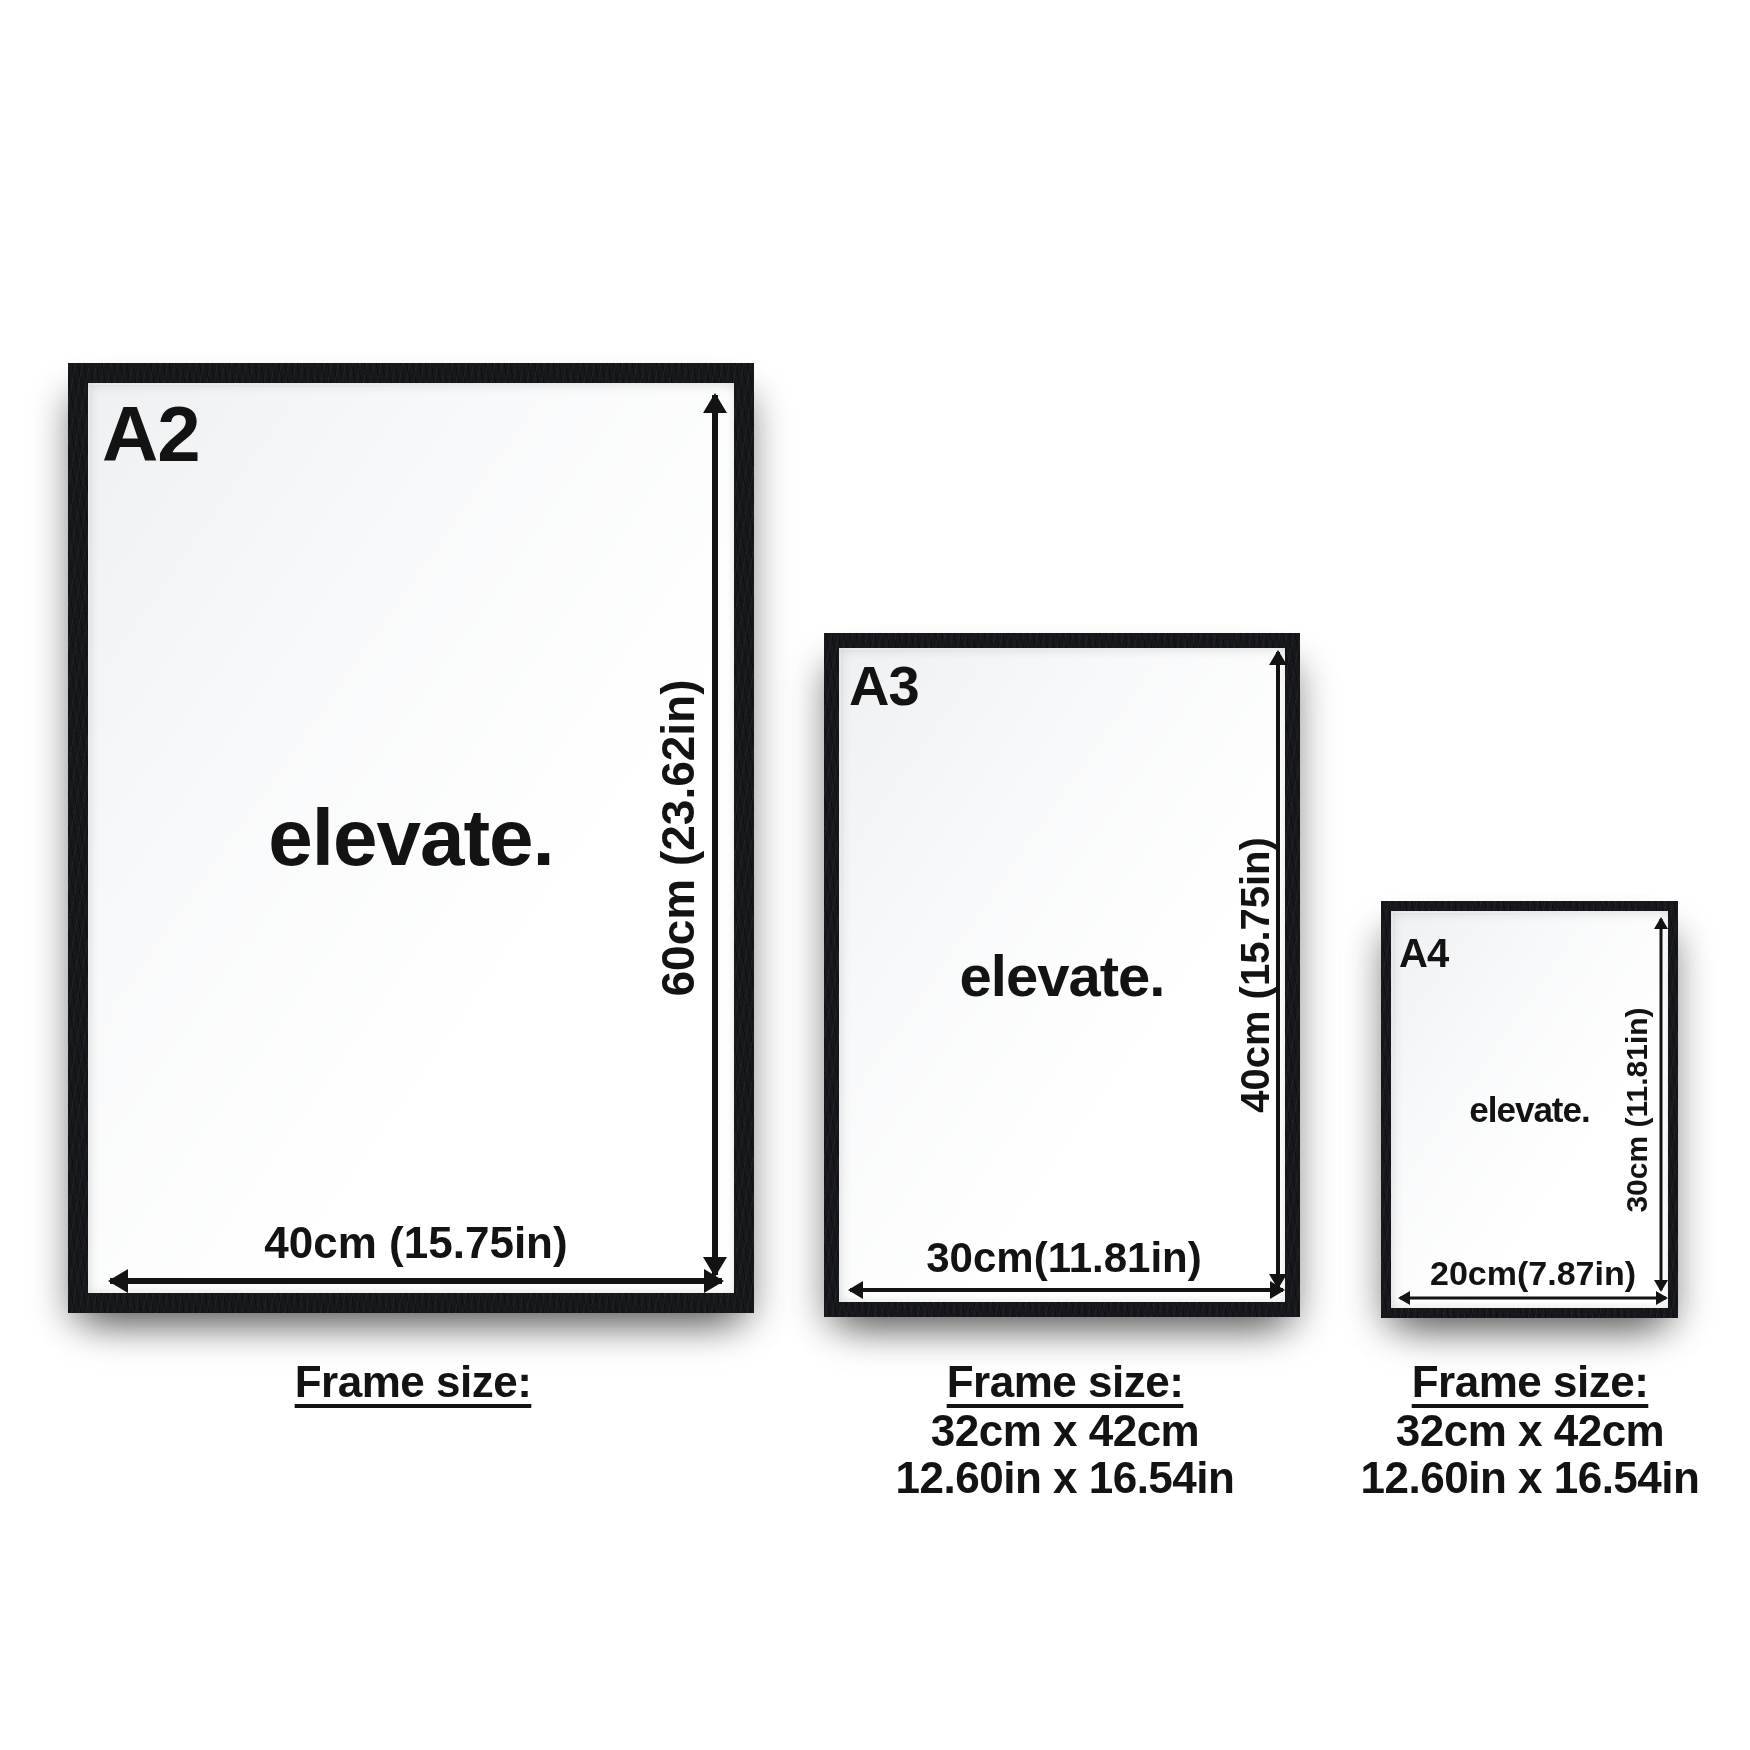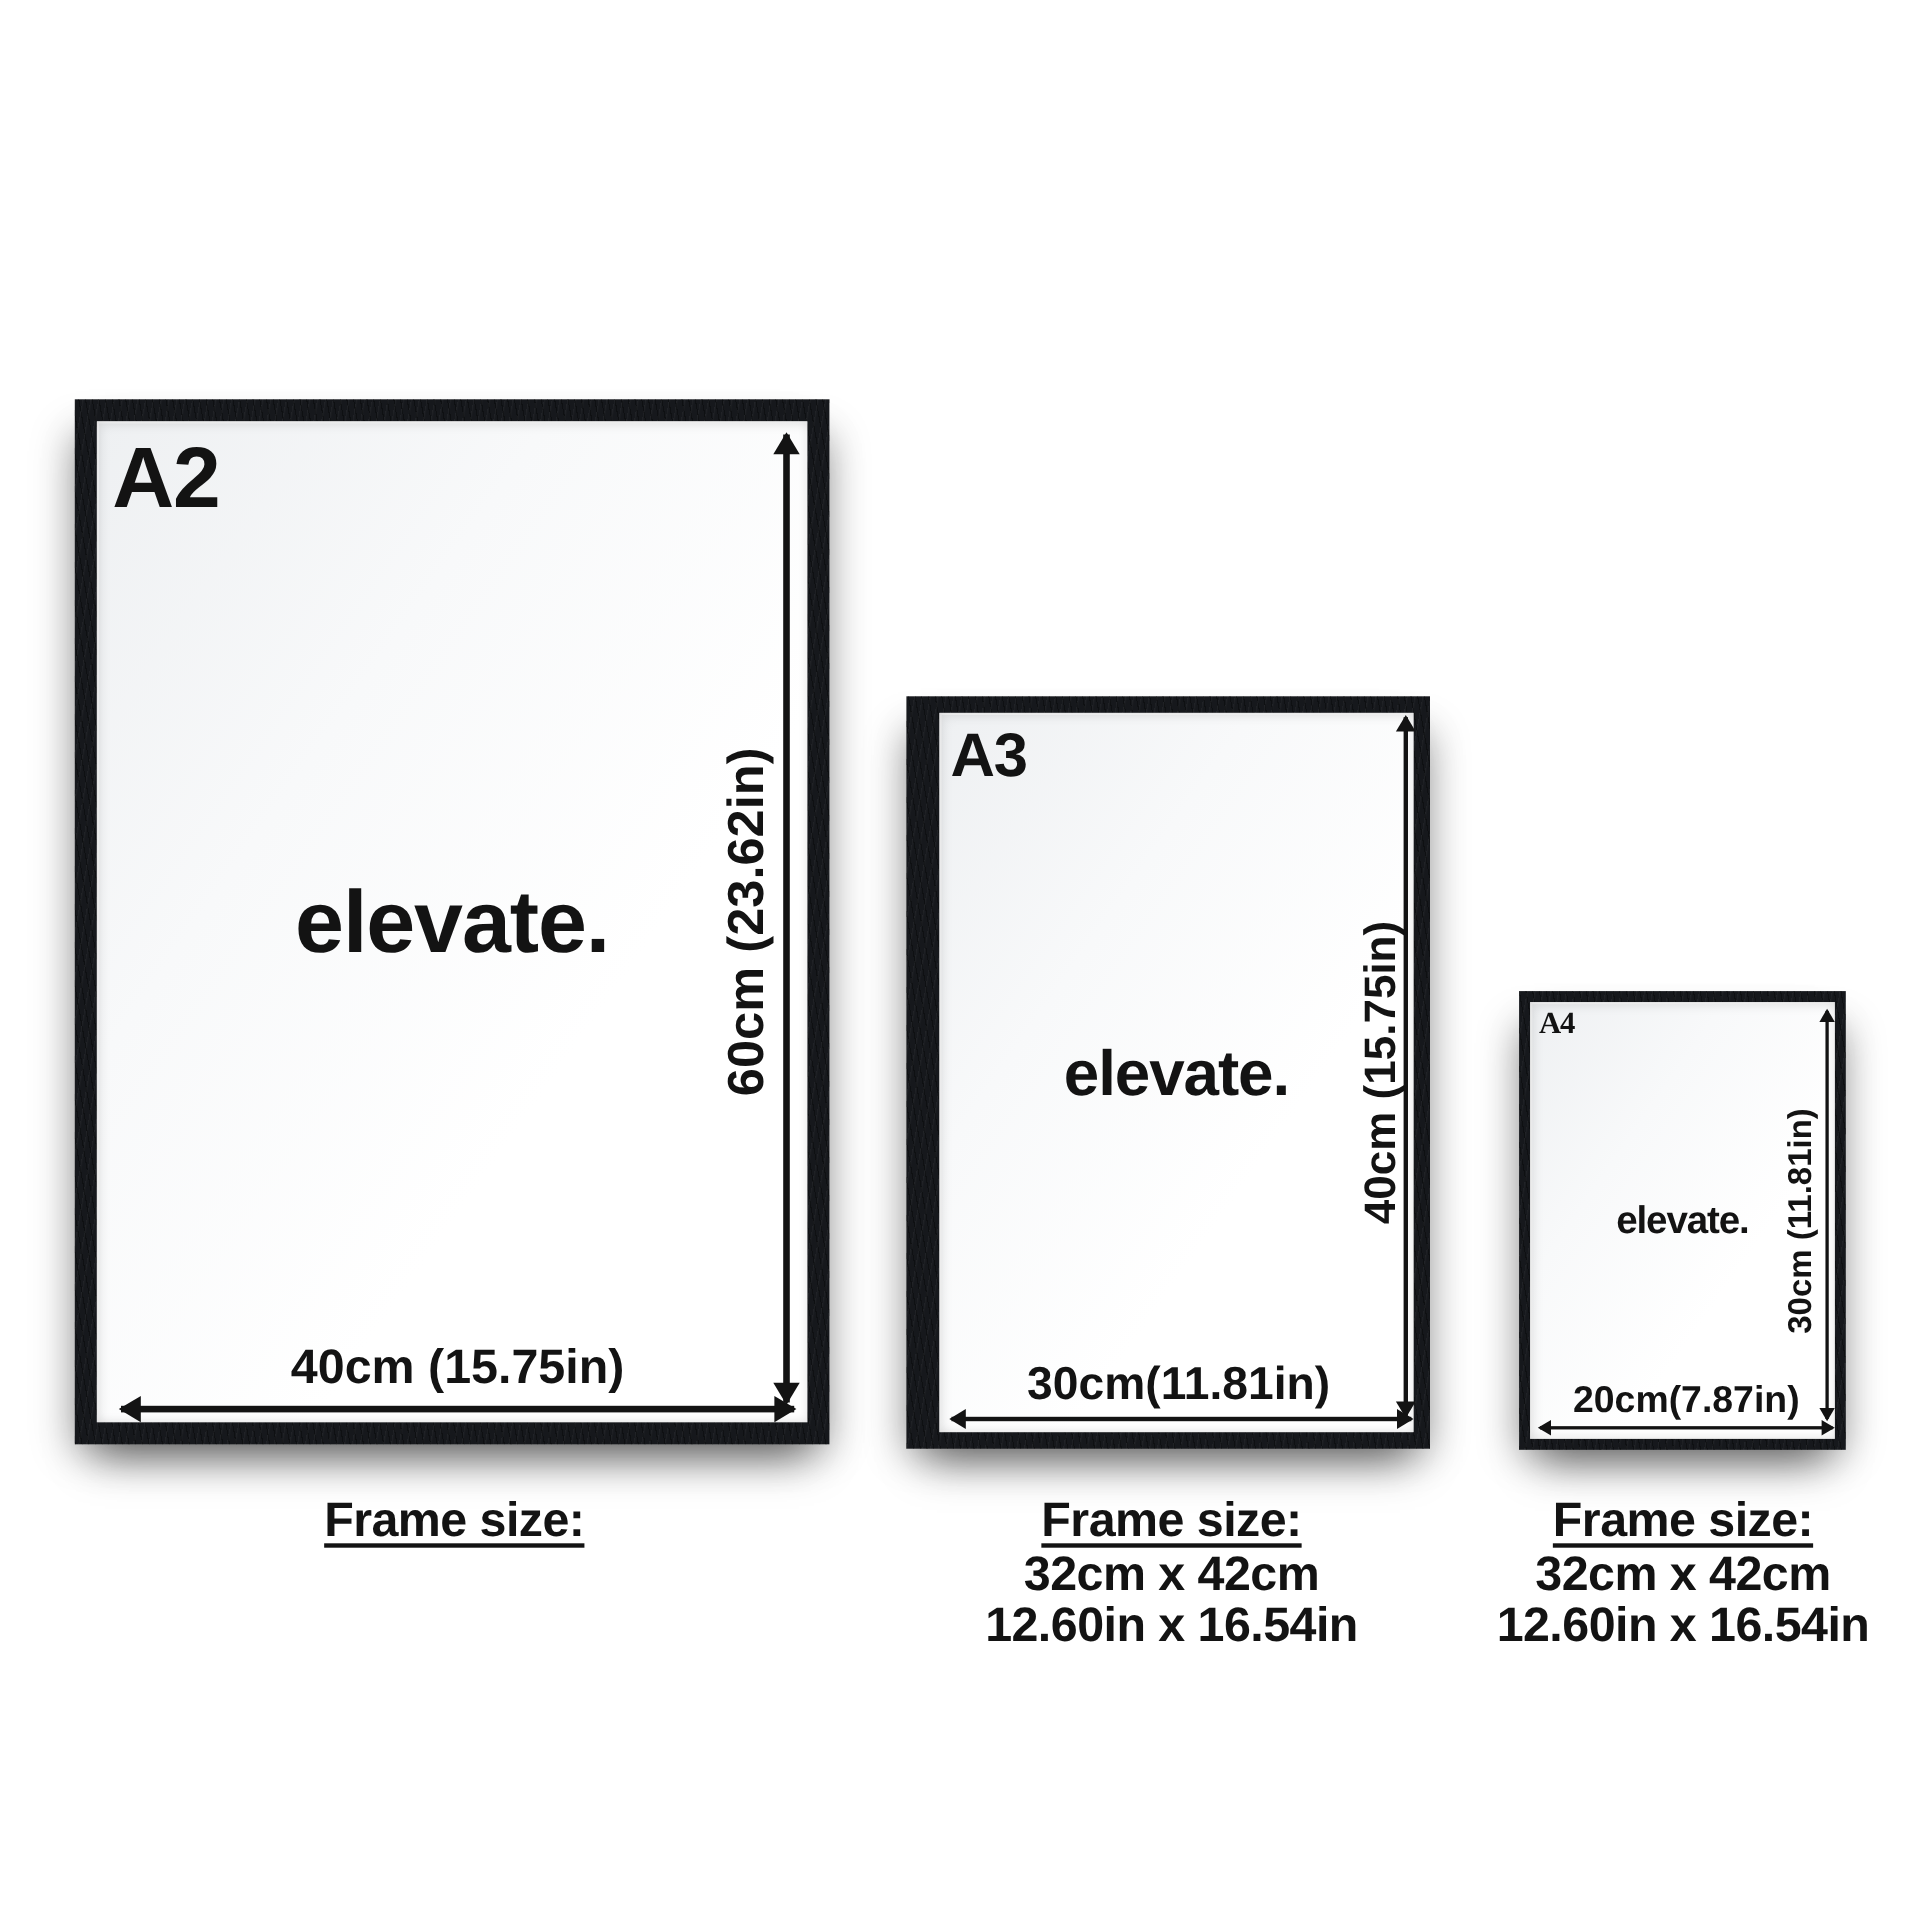--- a/index.html
+++ b/index.html
@@ -25,29 +25,29 @@
     position:absolute;
     background:linear-gradient(125deg,#eef0f2 0%,#f8f9fa 32%,#ffffff 65%);
     box-shadow:
       inset 3px 3px 10px rgba(0,0,0,0.10),
       inset -2px -3px 8px rgba(0,0,0,0.05),
       inset 0 0 0 2px rgba(255,255,255,0.75);
   }
   .fr-a2{left:68px;top:363px;width:686px;height:950px;}
   .fr-a2 .paper{inset:20px;padding-left:42px;}
   .fr-a3{left:824px;top:633px;width:476px;height:684px;}
-  .fr-a3 .paper{inset:15px;margin-left:15px;}
+  .fr-a3 .paper{inset:15px;}
   .fr-a4{left:1381px;top:901px;width:297px;height:417px;}
   .fr-a4 .paper{inset:10px;}
 
   
   .size-label{position:absolute;font-weight:700;letter-spacing:-1px;line-height:1;}
   .fr-a2 .size-label{top:12px;left:14px;font-size:78px;}
   .fr-a3 .size-label{top:10px;left:10px;font-size:56px;}
-  .fr-a4 .size-label{top:6px;left:8px;font-size:28px;font-family:Liberation Serif, serif;}
+  .fr-a4 .size-label{top:22px;left:8px;font-size:40px;}
 
   .poster-text{position:absolute;inset:0;display:flex;align-items:center;justify-content:center;font-weight:700;letter-spacing:-1px;}
   .fr-a2 .poster-text{font-size:80px;}
   .fr-a3 .poster-text{font-size:58px;}
   .fr-a4 .poster-text{font-size:35px;}
 
   
   .vdim-label{
     position:absolute;top:50%;
     writing-mode:vertical-rl;

